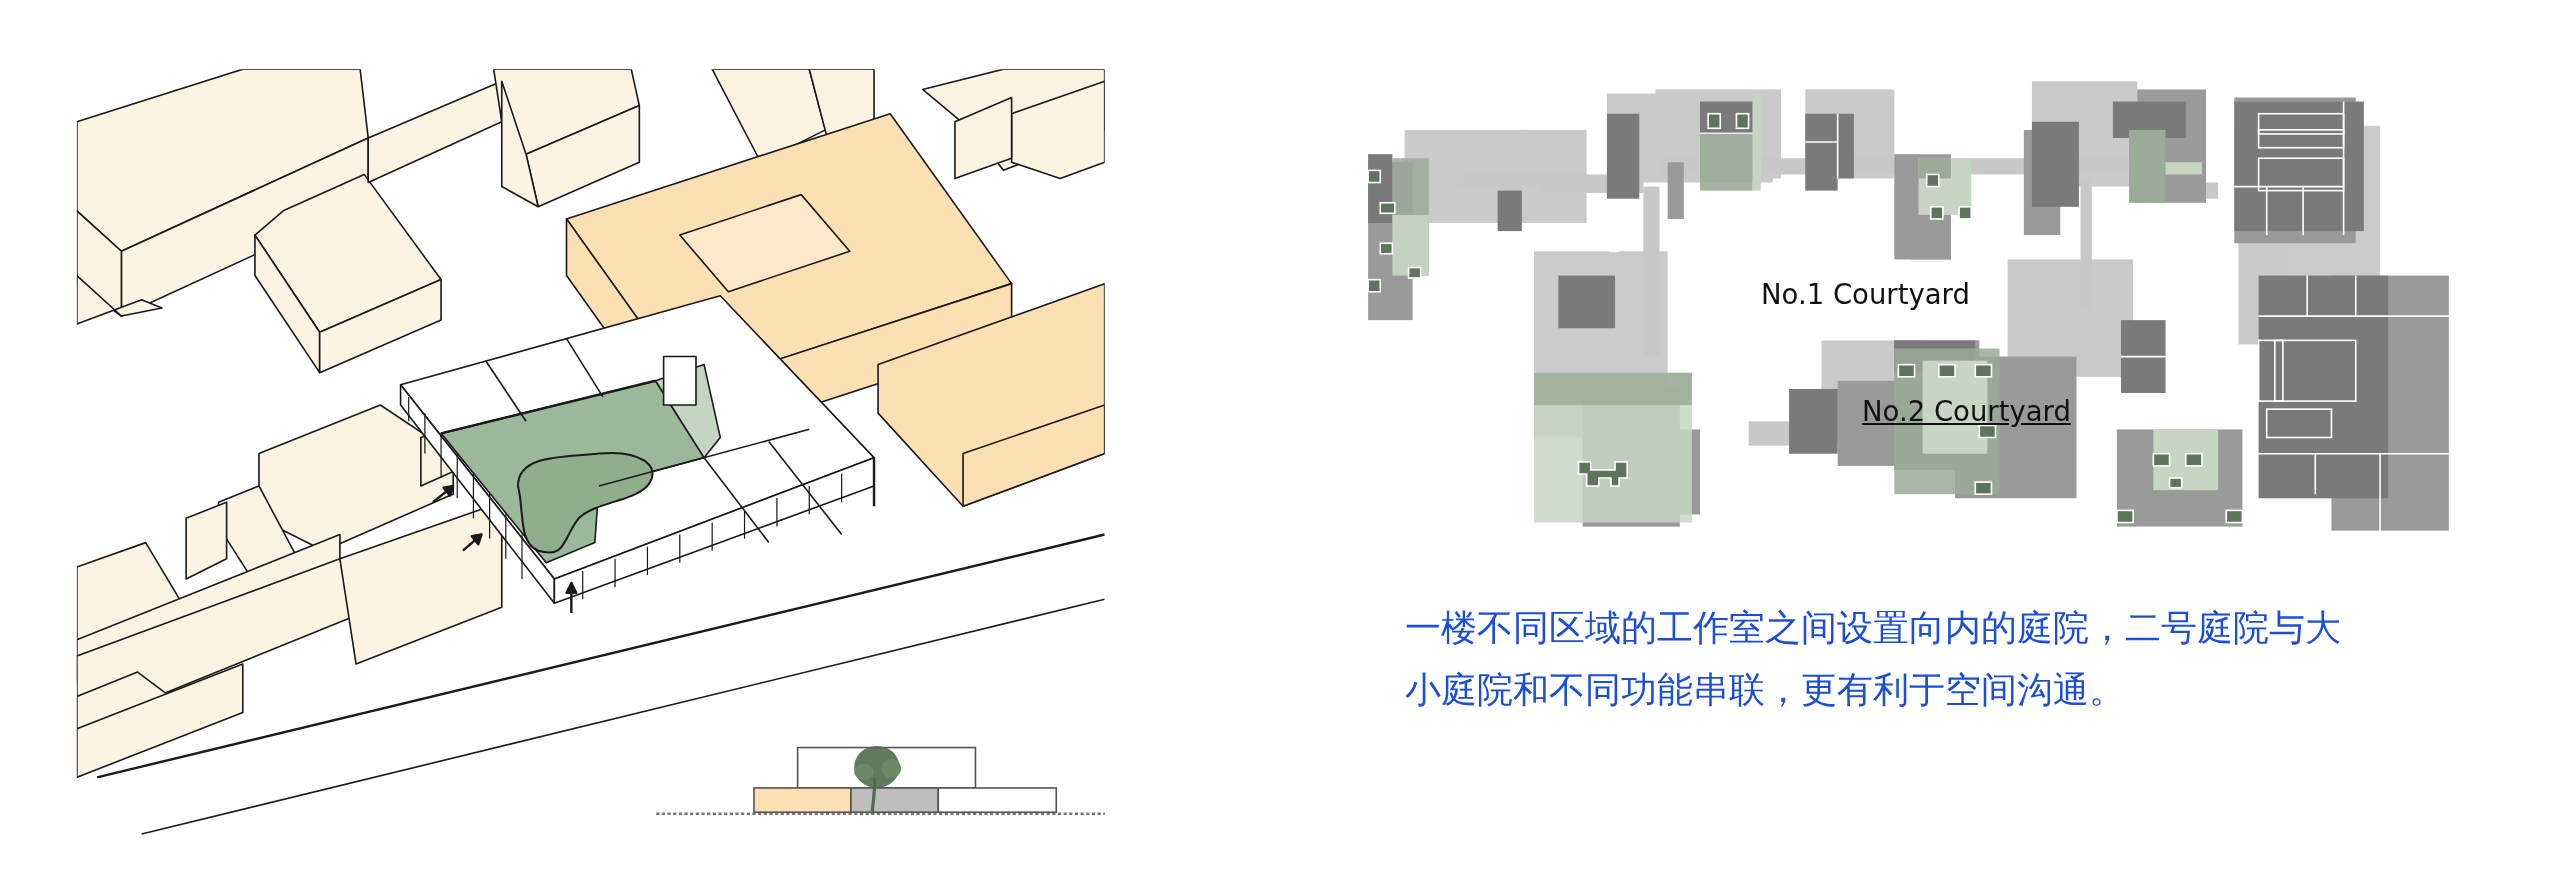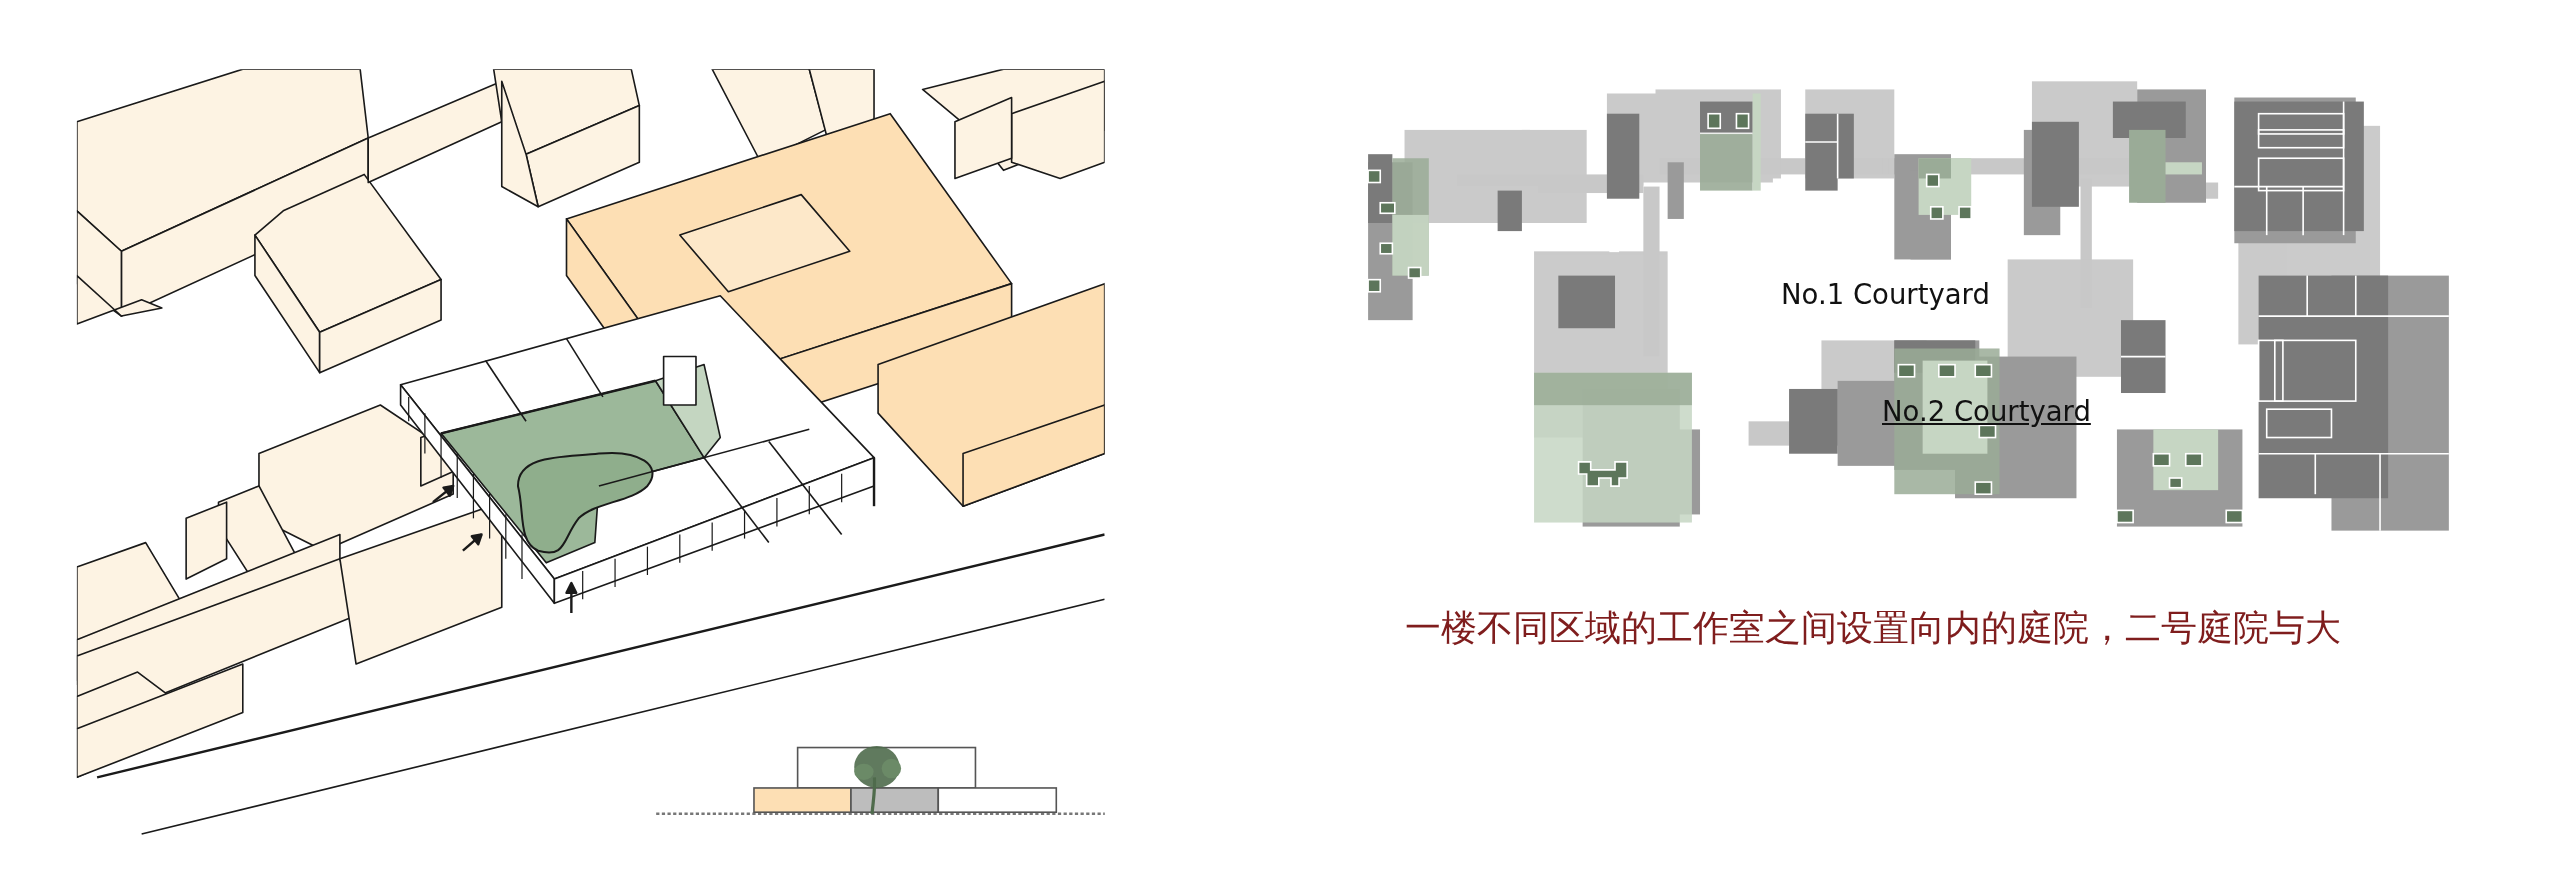--- a/index.html
+++ b/index.html
@@ -1,22 +1,22 @@
 <!DOCTYPE html>
 <html style="font-size:13px"><head>
 <meta charset="utf-8">
 <style>
   html, body { margin: 0; padding: 0; background: #ffffff; }
   body { width: 2576px; height: 891px; position: relative; overflow: hidden;
          font-family: "DejaVu Sans", "Liberation Sans", sans-serif; }
   .panel { position: absolute; }
   #axo-panel { left: 0; top: 0; width: 1133px; height: 891px; }
   #plan-panel { left: 1360px; top: 73px; width: 1101px; height: 470px; }
-  .plan-label { position: absolute; font-size: 27.5px; color: #111; white-space: nowrap; font-family: "DejaVu Sans", sans-serif; margin-left: 20px; }
-  .desc { position: absolute; left: 1405px; top: 597px; width: 1052px; font-size: 36px; line-height: 62px; color: #7f1d1d; font-family: Liberation Serif, serif; }
+  .plan-label { position: absolute; font-size: 27.5px; color: #111; white-space: nowrap; font-family: "DejaVu Sans", sans-serif; }
+  .desc { position: absolute; left: 1405px; top: 597px; width: 1052px; font-size: 36px; line-height: 62px; color: #1d4ed8; font-family: Liberation Serif, serif; }
   .desc p { margin: 0; white-space: nowrap; }
   svg { display: block; }
 </style>
 </head>
 <body>
 
 <div class="panel" id="axo-panel">
   <svg width="1133" height="891" viewBox="0 0 1400 1100">
     <defs>
       <clipPath id="axoclip">
@@ -261,14 +261,15 @@
         <path d="M1950,570 L1965,570 L1965,580 L1995,580 L1995,570 L2010,570 L2010,590 L2000,590 L2000,600 L1990,600 L1990,590 L1975,590 L1975,600 L1960,600 L1960,585 L1950,585 Z"></path>
       </g>
     </g>
   </svg>
   <div class="plan-label" style="left:401px; top:205px;">No.1 Courtyard</div>
   <div class="plan-label" style="left:502px; top:322px;text-decoration:underline;">No.2 Courtyard</div>
 </div>
 
 <div class="desc">
   <p>一楼不同区域的工作室之间设置向内的庭院，二号庭院与大</p>
+  <p>小庭院和不同功能串联，更有利于空间沟通。</p>
 </div>
 
 
 </body></html>

